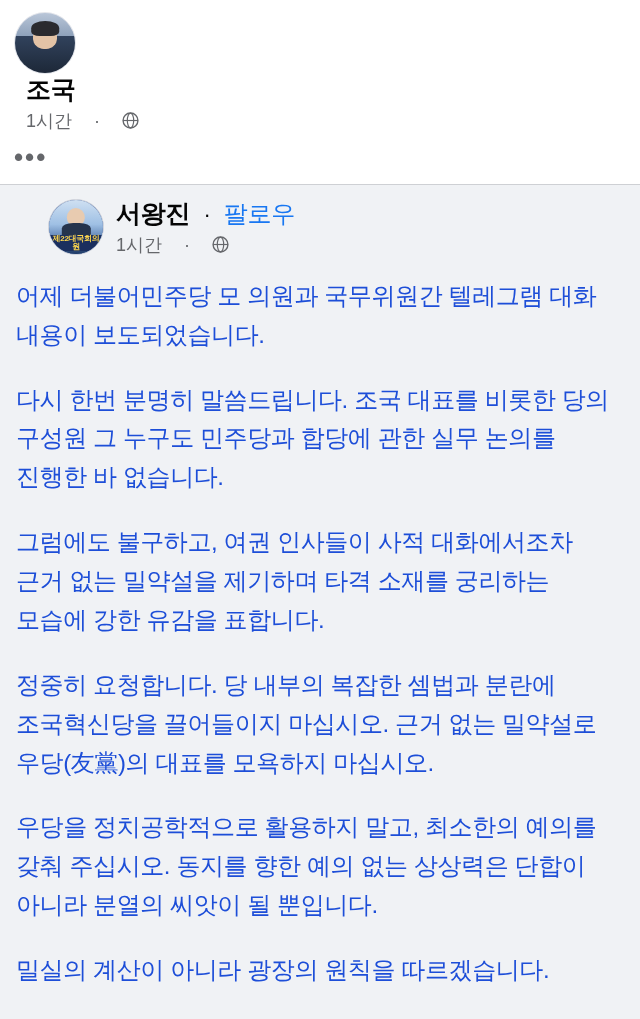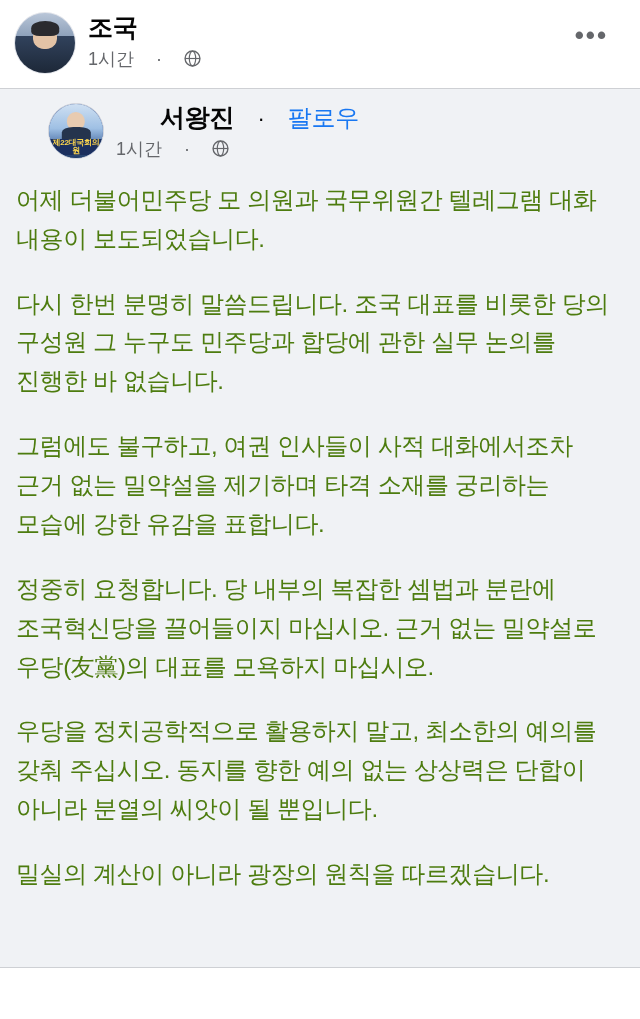--- a/index.html
+++ b/index.html
@@ -21,20 +21,21 @@
     background: #ffffff;
     box-sizing: border-box;
   }
 
   
   .outer-header {
     display: flex;
     align-items: flex-start;
     padding: 12px 26px 10px 14px;
     background: #ffffff;
+    flex-direction: column;
   }
   .avatar-outer {
     width: 60px;
     height: 60px;
     border-radius: 50%;
     flex: 0 0 auto;
     overflow: hidden;
     position: relative;
     background: #dfe3ee;
     border: 1px solid #e4e6eb;
@@ -179,23 +180,22 @@
   .shared-header-text {
     margin-left: 12px;
     display: flex;
     flex-direction: column;
     justify-content: center;
     min-height: 54px;
   }
   .name-row {
     display: flex;
     align-items: baseline;
-    gap: 23px;
+    gap: 13px;
     flex-wrap: wrap;
-    margin-left: 44px;
   }
   .name-inner {
     font-size: 25px;
     font-weight: 700;
     color: #050505;
     line-height: 1.15;
     letter-spacing: -0.2px;
   }
   .follow-link {
     font-size: 24px;
@@ -209,21 +209,21 @@
     font-size: 22px;
     color: #050505;
     line-height: 1.15;
   }
 
   
   .post-body {
     margin-top: 12px;
     font-size: 24px;
     line-height: 1.62;
-    color: #4d7c0f;
+    color: #1d4ed8;
     letter-spacing: -0.4px;
     word-break: keep-all;
   }
   .post-body p {
     margin: 0 0 26px 0;
   }
   .post-body p:last-child {
     margin-bottom: 12px;
   }
 </style>

